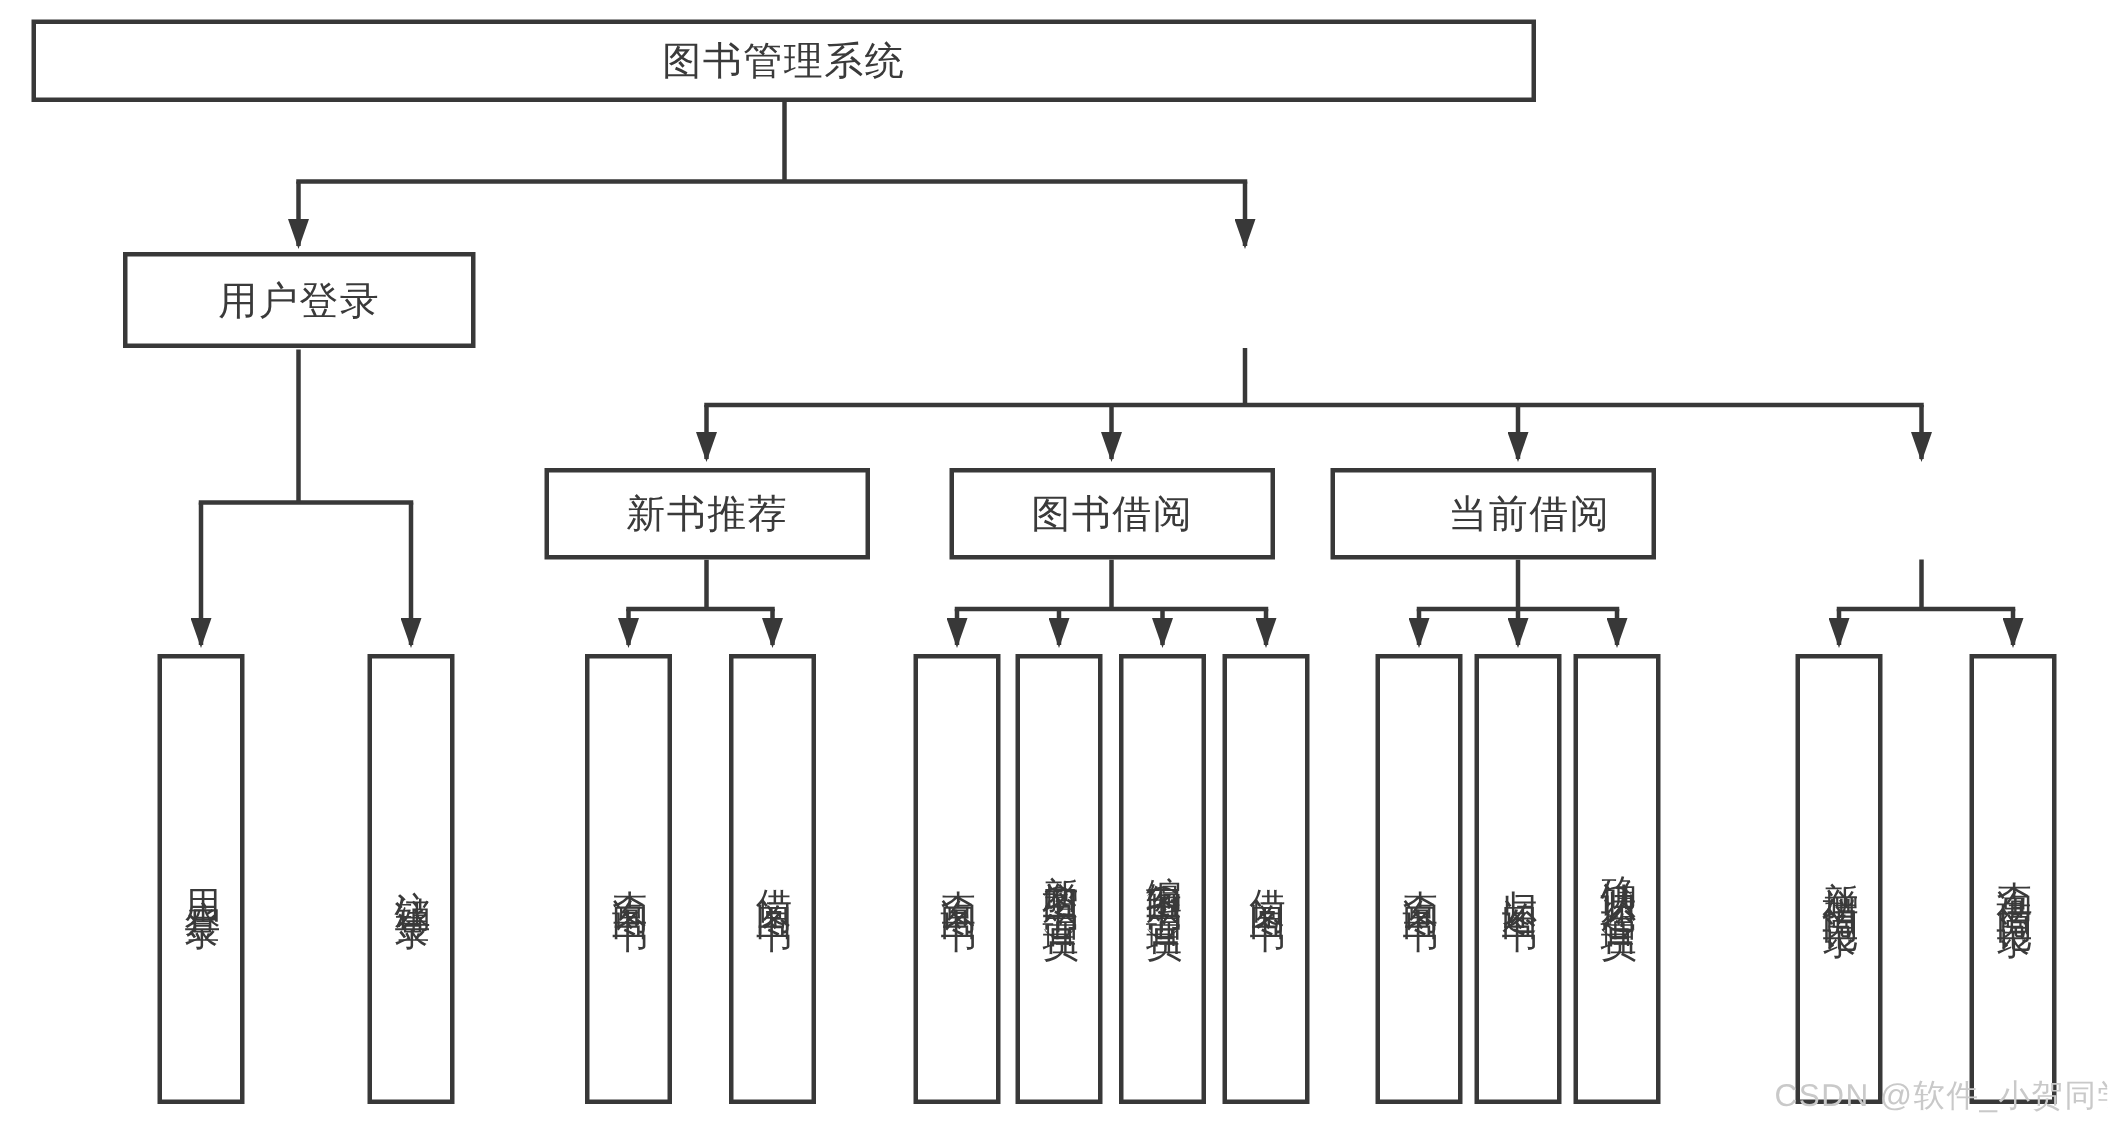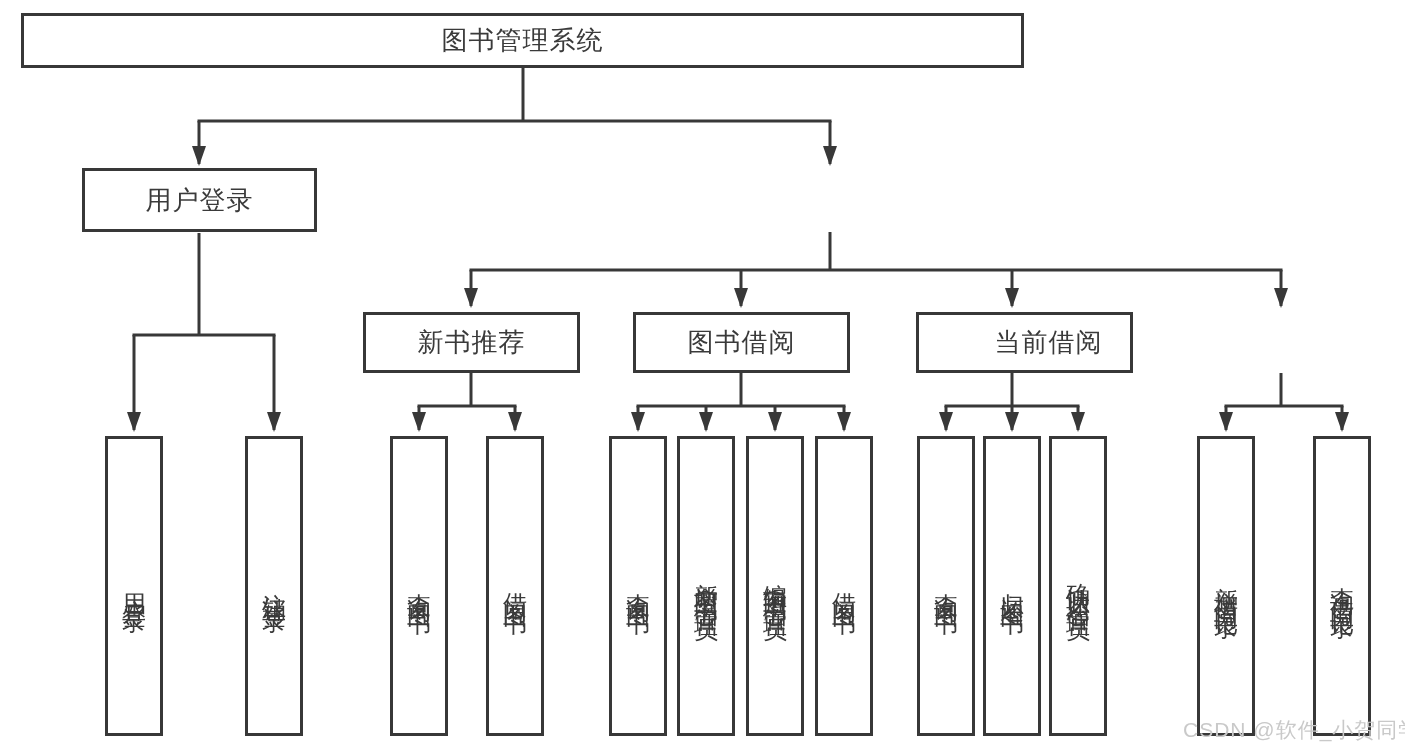--- a/index.html
+++ b/index.html
@@ -123,21 +123,21 @@
   <div class="node hbox lvl2" style="left:82px;">
     <span>用户登录</span>
   </div>
 
   <div class="node hbox lvl3" style="left:363px;">
     <span>新书推荐</span>
   </div>
   <div class="node hbox lvl3" style="left:633px;">
     <span>图书借阅</span>
   </div>
-  <div class="node hbox lvl3" style="left:916px;padding-left:48px;">
+  <div class="node hbox lvl3" style="left:887px;padding-left:48px;">
     <span>当前借阅</span>
   </div>
 
   <div class="node vbox" style="left:105px;">
     <span class="vtext">用户登录</span>
   </div>
   <div class="node vbox" style="left:245px;">
     <span class="vtext">注销登录</span>
   </div>
 

